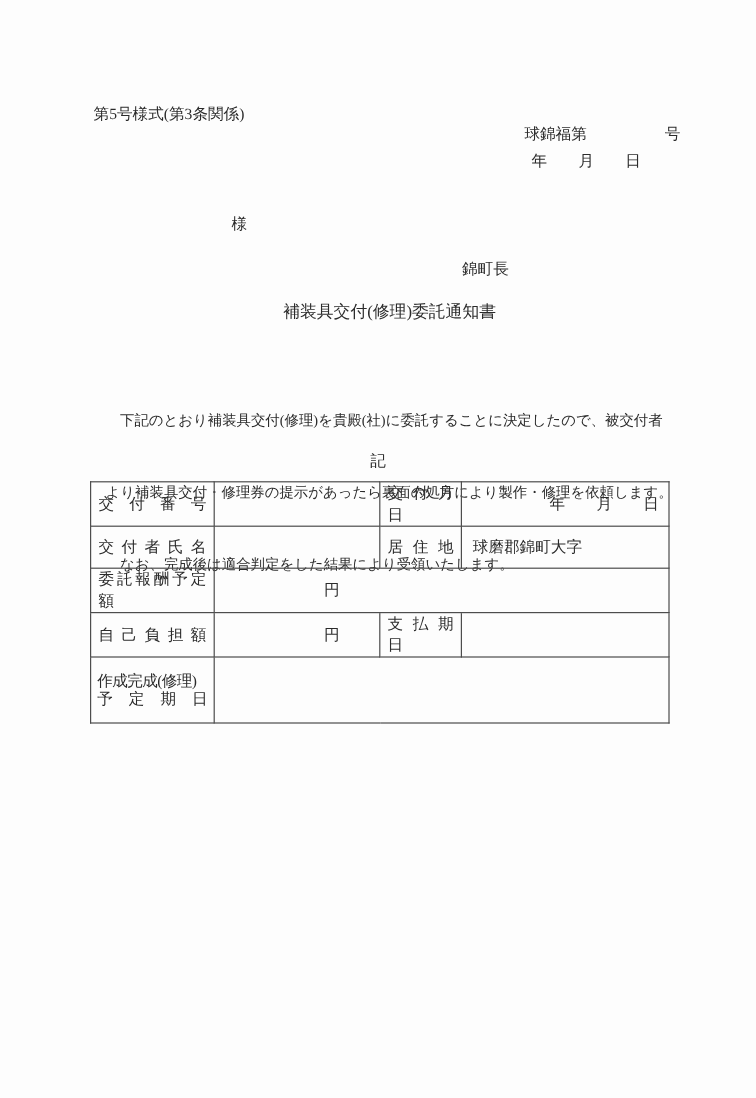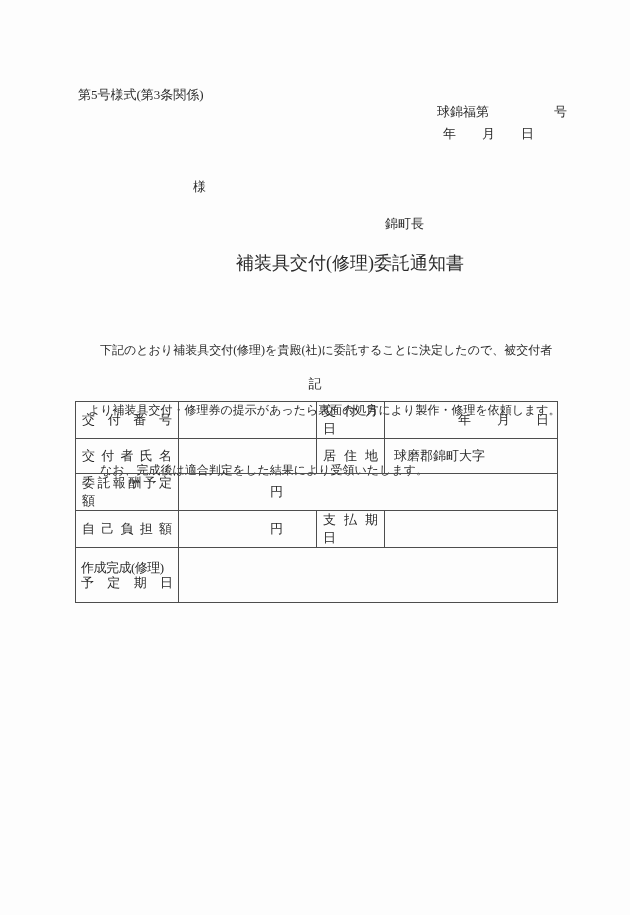--- a/index.html
+++ b/index.html
@@ -19,21 +19,21 @@
     position: absolute;
     font-size: 13px;
     white-space: pre;
     line-height: 1.2;
   }
   .form-label   { left: 78px;  top: 87px;  }
   .issue-no     { left: 405px; top: 104px; margin-left: 32px; }
   .issue-date   { left: 443px; top: 126px; }
   .addressee    { left: 193px; top: 179px; }
   .sender       { left: 385px; top: 216px; }
-  .doc-title    { left: 236px; top: 253px; font-size: 18px; }
+  .doc-title    { left: 236px; top: 253px; font-size: 14px; }
   .body-par     { left: 88px;  top: 300px; font-size: 12px; line-height: 20px; }
   .body-par div { white-space: pre; }
   .record-head  { left: 0;  top: 376px; width: 630px; text-align: center; white-space: normal; }
 
   table.notice {
     position: absolute;
     left: 75px;
     top: 401px;
     width: 482px;
     border-collapse: collapse;

